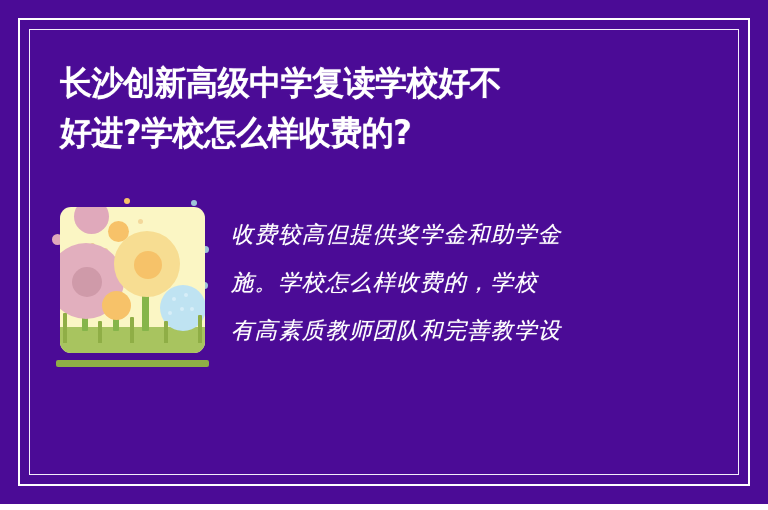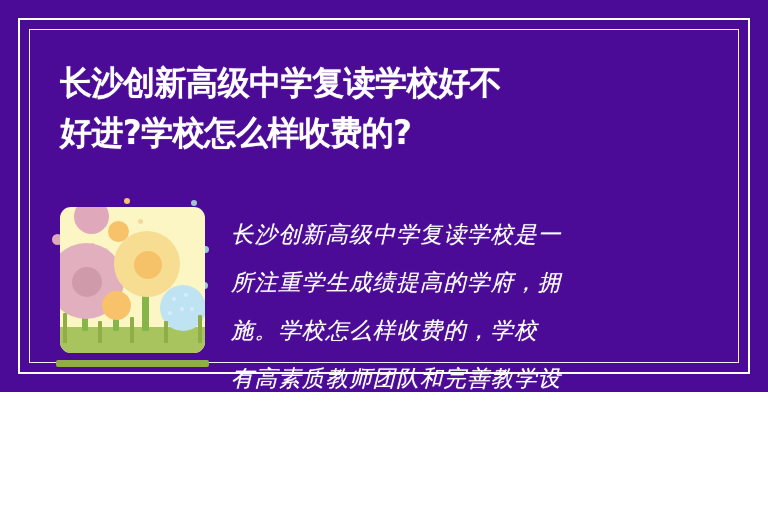--- a/index.html
+++ b/index.html
@@ -8,21 +8,21 @@
   }
   body {
     width: 768px;
     height: 510px;
     overflow: hidden;
     font-family: "Liberation Sans", sans-serif;
   }
   #poster {
     position: relative;
     width: 768px;
-    height: 392px;
+    height: 504px;
     background: #4b0b96;
     overflow: hidden;
   }
 
   
   .frame-outer {
     position: absolute;
     left: 18px;
     top: 18px;
     right: 18px;
@@ -193,19 +193,18 @@
       <span class="blade" style="left:38px; bottom:10px; height:22px;"></span>
       <span class="blade" style="left:70px; bottom:10px; height:26px;"></span>
       <span class="blade" style="left:104px; bottom:10px; height:22px;"></span>
       <span class="blade" style="left:138px; bottom:10px; height:28px;"></span>
     </div>
 
     <div class="base-bar"></div>
   </div>
 
   <div class="body-text">
-    <span class="body-line">长沙创新高级中学复读学校是一</span>
-    <span class="body-line">所注重学生成绩提高的学府，拥</span>
+    <span class="body-line">收费较高但提供奖学金和助学金</span>
     <span class="body-line">施。学校怎么样收费的，学校</span>
     <span class="body-line">有高素质教师团队和完善教学设</span>
   </div>
 
 </div>
 
 </body></html>

